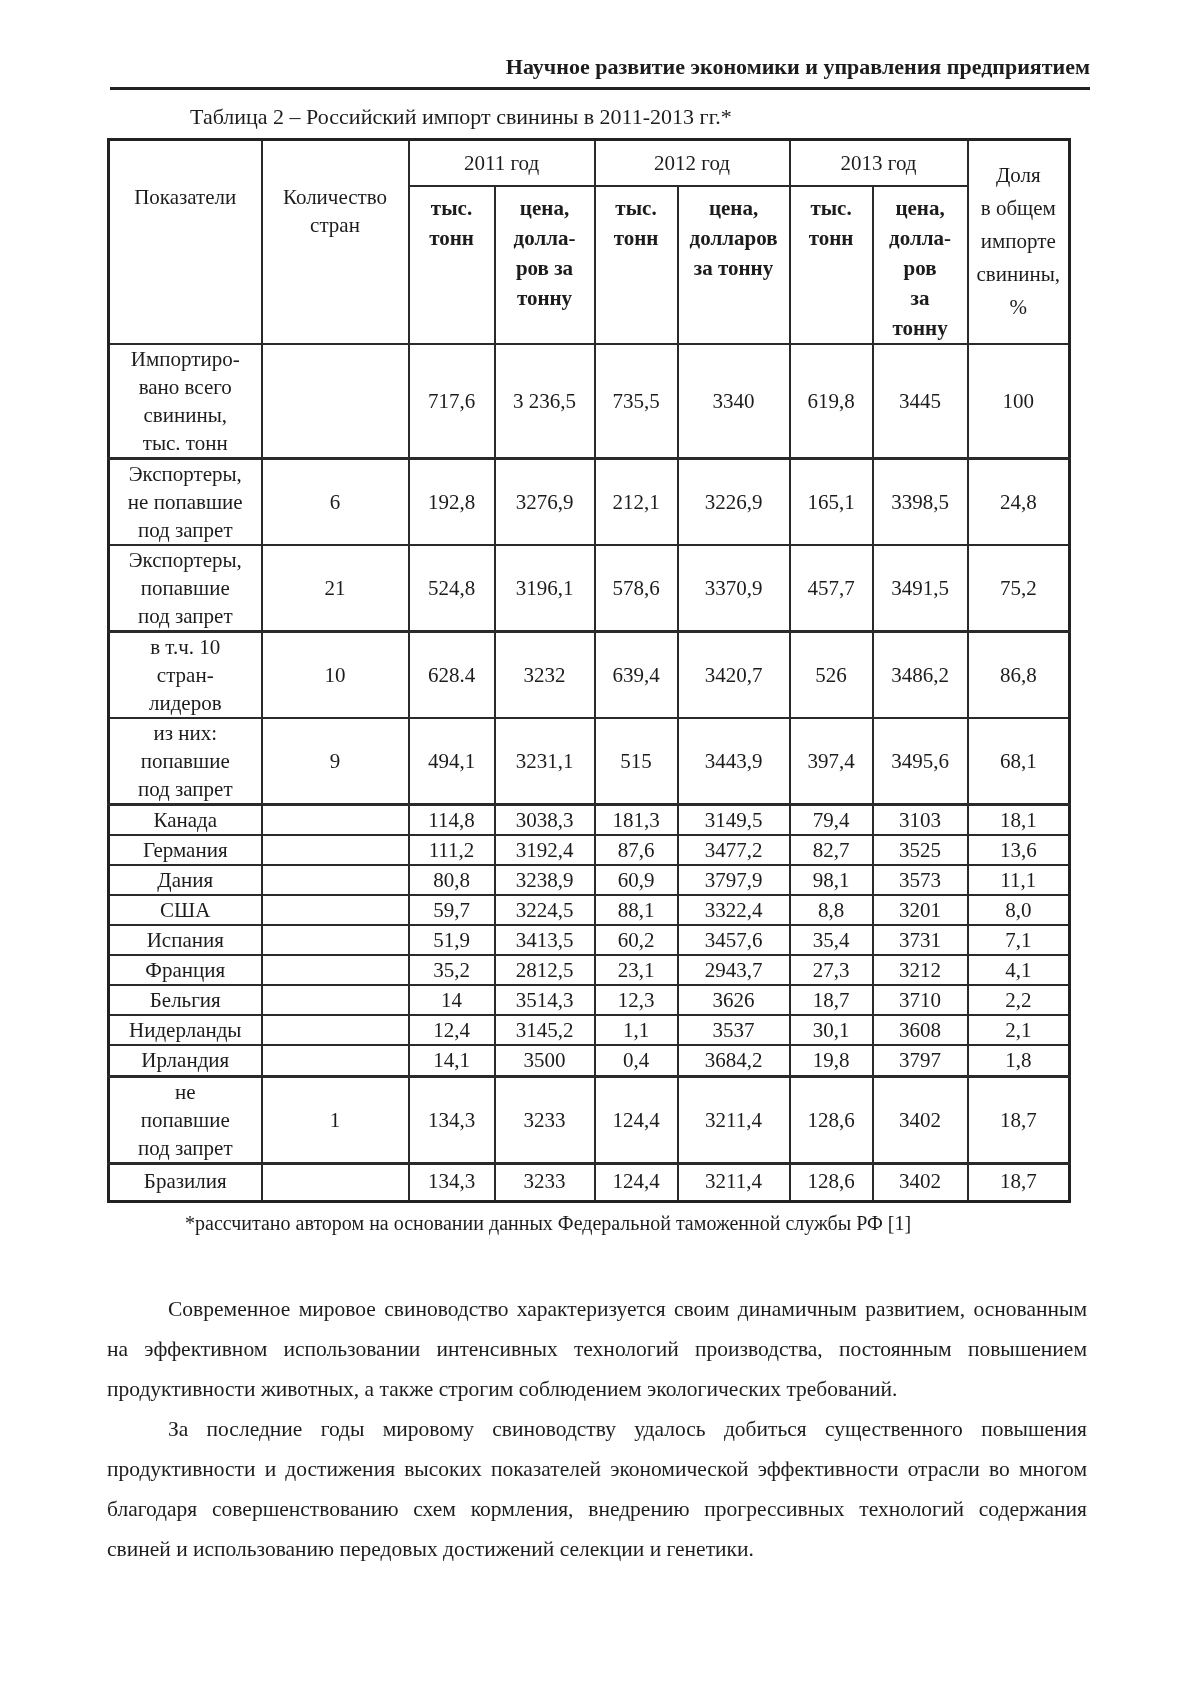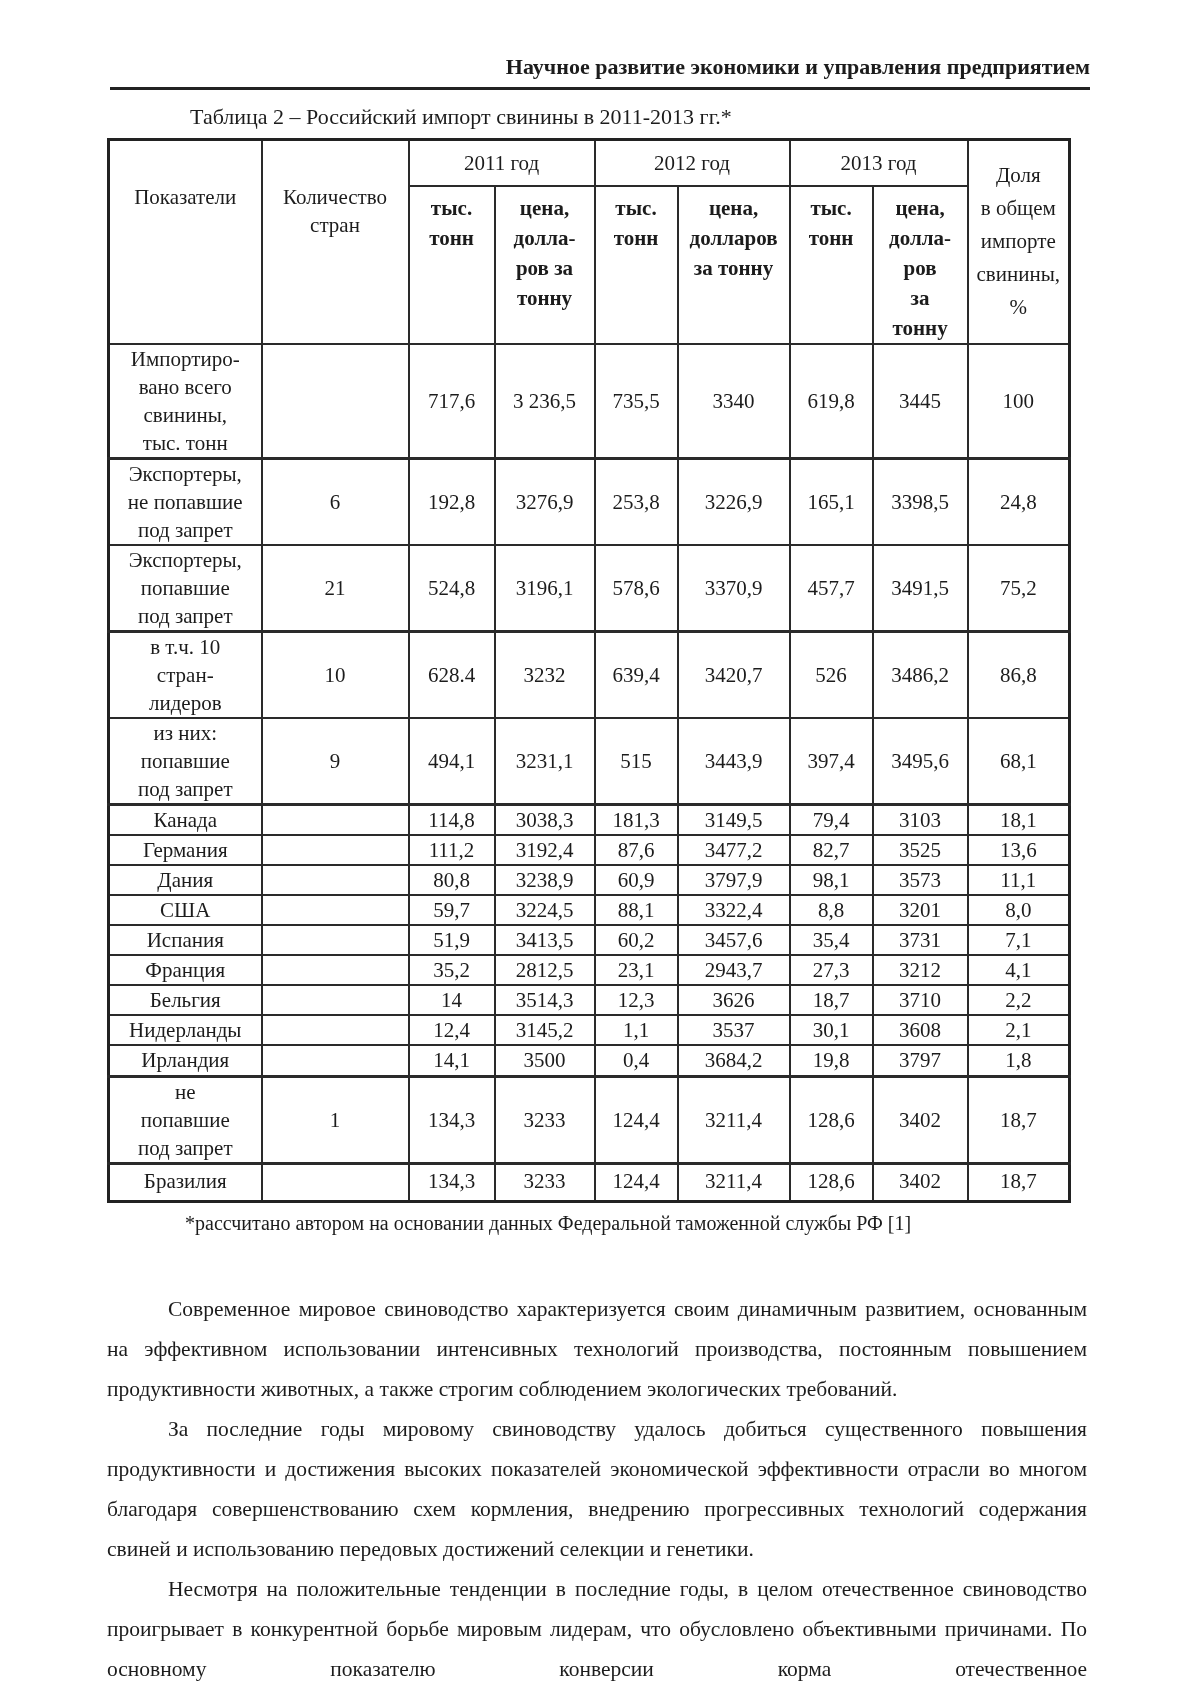--- a/index.html
+++ b/index.html
@@ -157,21 +157,21 @@
           <td>3445</td>
           <td>100</td>
         </tr>
         <tr class="thick-top" style="height: 85px;">
           <td>Экспортеры,
 не попавшие
 под запрет</td>
           <td>6</td>
           <td>192,8</td>
           <td>3276,9</td>
-          <td>253,8</td>
+          <td>212,1</td>
           <td>3226,9</td>
           <td>165,1</td>
           <td>3398,5</td>
           <td>24,8</td>
         </tr>
         <tr style="height: 83px;">
           <td>Экспортеры,
 попавшие
 под запрет</td>
           <td>21</td>
@@ -333,17 +333,16 @@
           <td>18,7</td>
         </tr>
       </tbody>
   </table>
 
   <div class="footnote">*рассчитано автором на основании данных Федеральной таможенной службы РФ [1]</div>
 
   <div class="body-text">
     <p>Современное мировое свиноводство характеризуется своим динамичным развитием, основанным на эффективном использовании интенсивных технологий производства, постоянным повышением продуктивности животных, а также строгим соблюдением экологических требований.</p>
     <p>За последние годы мировому свиноводству удалось добиться существенного повышения продуктивности и достижения высоких показателей экономической эффективности отрасли во многом благодаря совершенствованию схем кормления, внедрению прогрессивных технологий содержания свиней и использованию передовых достижений селекции и генетики.</p>
-    <p class="cont">Несмотря на положительные тенденции в последние годы, в целом отечественное свиноводство проигрывает в конкурентной борьбе мировым лидерам, что обусловлено объективными причинами. По основному показателю конверсии корма отечественное</p>
   </div>
 
 
 </div>
 
 </body></html>

